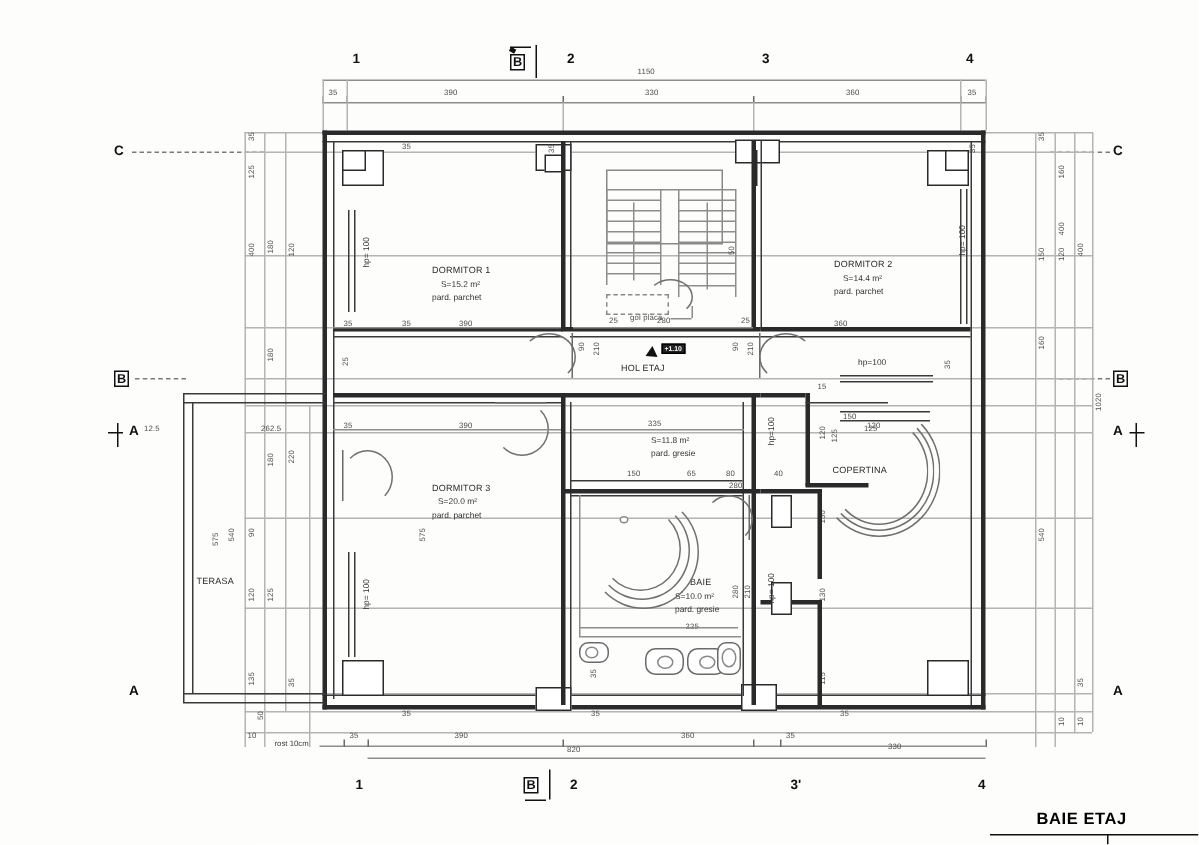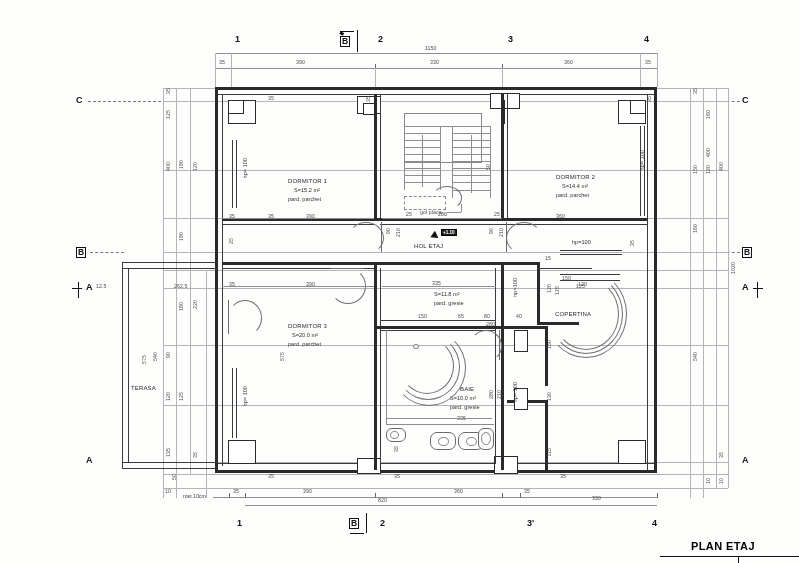--- a/index.html
+++ b/index.html
@@ -457,20 +457,20 @@
 
   <div class="t grid" style="left:237px;top:519px;">1</div>
   <div class="t grid" style="left:380px;top:519px;">2</div>
   <div class="t grid" style="left:527px;top:519px;">3'</div>
   <div class="t grid" style="left:652px;top:519px;">4</div>
 
   <div class="t secbox" style="left:349px;top:518px;">B</div>
   <div class="ln v" style="left:366px;top:513px;height:20px;background:#111;"></div>
   <div class="ln h" style="left:350px;top:533px;width:14px;background:#111;"></div>
 
-  <div class="t title" style="left:691px;top:541px;">PLAN ETAJ</div>
+  <div class="t title" style="left:691px;top:541px;">BAIE ETAJ</div>
   <div class="titleline" style="left:660px;top:556px;width:139px;"></div>
   <div class="ln v" style="left:738px;top:556px;height:7px;background:#111;"></div>
 
   <div id="cursor" style="left:432px;top:232px;"></div>
   <div class="badge" style="left:441px;top:229px;">+1.10</div>
 
 </div>
 
 </body></html>

